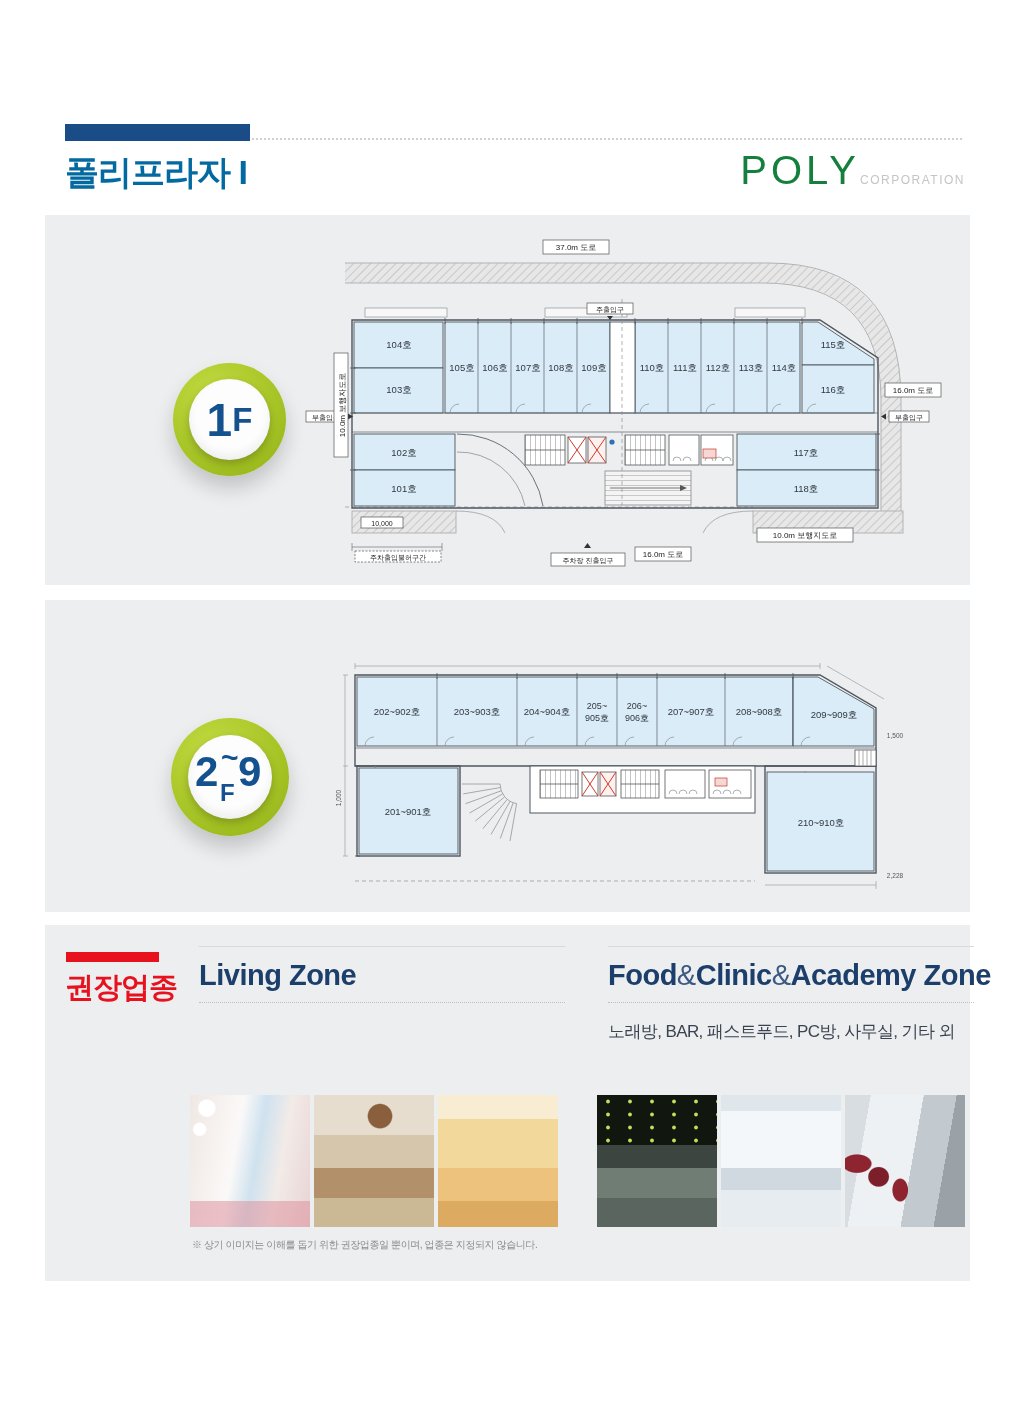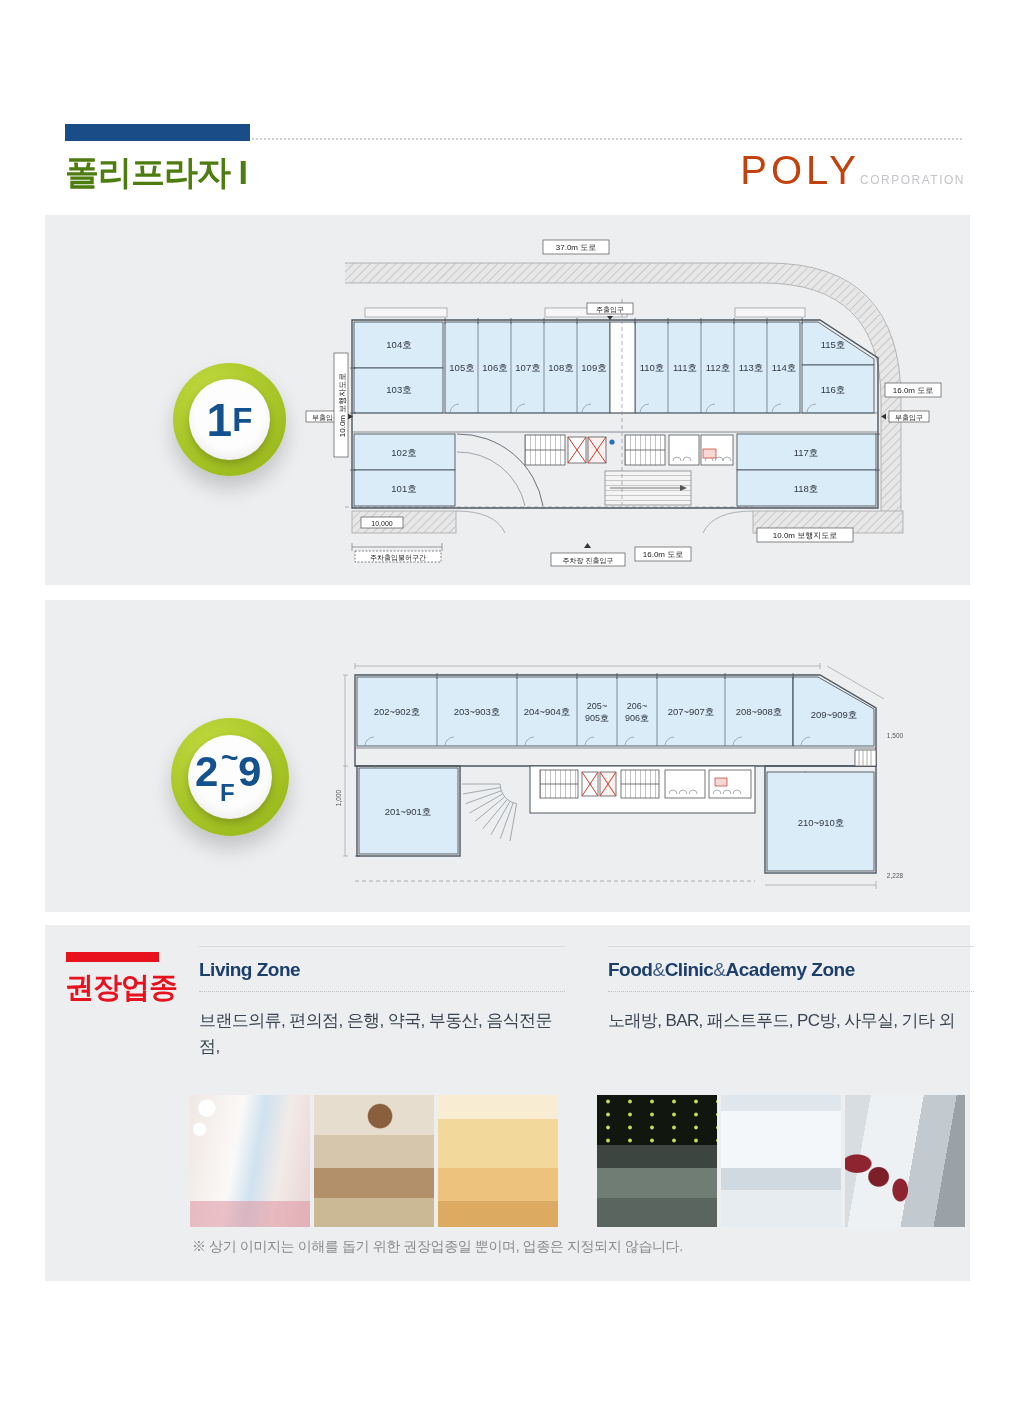--- a/index.html
+++ b/index.html
@@ -3,23 +3,23 @@
 <meta charset="utf-8">
 <style>
   html,body{margin:0;padding:0;}
   body{width:1024px;height:1402px;background:#ffffff;position:relative;
        font-family:"Liberation Sans", sans-serif;color:#333;}
   .abs{position:absolute;}
 
   
   .hdr-bar{left:65px;top:124px;width:185px;height:17px;background:#1a4c87;}
   .hdr-dots{left:252px;top:138px;width:710px;border-top:2px dotted #cfd0d2;}
-  .page-title{left:65px;top:150px;font-size:34px;font-weight:bold;color:#4d7c0f;letter-spacing:-1px;}
+  .page-title{left:65px;top:150px;font-size:34px;font-weight:bold;color:#0369a1;letter-spacing:-1px;}
   .logo{right:59px;top:148px;text-align:right;white-space:nowrap;}
-  .logo .poly{font-size:40px;color:#c2410c;letter-spacing:4px;font-weight:400;}
+  .logo .poly{font-size:40px;color:#15803d;letter-spacing:4px;font-weight:400;}
   .logo .corp{font-size:12px;color:#c4c5c8;letter-spacing:1.5px;}
 
   
   .panel{left:45px;width:925px;background:#edeef0;}
   #panel1{top:215px;height:370px;}
   #panel2{top:600px;height:312px;}
   #panel3{top:925px;height:356px;}
 
   
   .badge{border-radius:50%;background:radial-gradient(circle at 35% 28%,#c1da40,#a5c324 62%,#8fae16);
@@ -53,21 +53,21 @@
   .room{fill:#d9ecf7;stroke:#4d565e;stroke-width:.9;}
   .door{stroke:#8a9096;stroke-width:.7;fill:none;}
   .dash{stroke:#8e9499;stroke-width:.7;stroke-dasharray:4 3;fill:none;}
   .redx{stroke:#cf3a2c;stroke-width:1;fill:none;}
 
   
   .red-bar{left:66px;top:952px;width:93px;height:10px;background:#e8111e;}
   .rec-label{left:65px;top:968px;font-size:29px;font-weight:bold;color:#e8111e;letter-spacing:-1px;}
   .zone-col{top:946px;width:366px;}
   .zone-top{border-top:1px solid #d8d9db;height:12px;}
-  .zone-title{font-size:19px;font-weight:bold;color:#1c3e6b;letter-spacing:-0.5px;white-space:nowrap;}
+  .zone-title{font-size:29px;font-weight:bold;color:#1c3e6b;letter-spacing:-0.5px;white-space:nowrap;}
   .zone-title .amp{font-weight:400;color:#3c5a82;}
   .zone-dot{border-top:1px dotted #bfc0c2;margin-top:10px;}
   .zone-desc{margin-top:16px;font-size:17px;line-height:1.55;color:#3a4350;letter-spacing:-0.6px;}
   .ph{position:absolute;top:1095px;width:120px;height:132px;}
   .ph .dots{position:absolute;left:0;top:0;right:0;height:36%;
     background-image:radial-gradient(circle,rgba(205,234,90,.95) 0 1.4px,transparent 2.4px);
     background-size:22px 13px;}
   .ph-cosmetics{background:
      linear-gradient(0deg, rgba(221,146,158,.55) 0 20%, rgba(0,0,0,0) 20%),
      radial-gradient(circle at 14% 10%, #ffffff 0 5%, transparent 6%),
@@ -78,21 +78,21 @@
      linear-gradient(180deg,#e6ddcf 0 30%,#d6c6ab 30% 55%,#b2916a 55% 78%,#cbb894 78%);}
   .ph-clothing{background:linear-gradient(180deg,#f8ecd2 0 18%,#f3d89b 18% 55%,#ecc27c 55% 80%,#dcaa60 80%);}
   .ph-gym{background:linear-gradient(180deg,#11160f 0 38%,#3c4540 38% 55%,#707d75 55% 78%,#59655e 78%);}
   .ph-clinic{background:
      linear-gradient(180deg,#dfe7ec 0 12%,#f4f7f9 12% 55%,#cfd9df 55% 72%,#e6ecef 72%);}
   .ph-pc{background:
      radial-gradient(ellipse at 10% 52%, #8e2430 0 9%, transparent 10%),
      radial-gradient(ellipse at 28% 62%, #7d1f2a 0 8%, transparent 9%),
      radial-gradient(ellipse at 46% 72%, #8e2430 0 8%, transparent 9%),
      linear-gradient(100deg,#d8dde2 0 18%,#eef1f3 18% 55%,#c2c9cf 55% 78%,#9aa2a8 78%);}
-  .footnote{left:192px;top:1238px;font-size:14px;color:#8a8a8a;letter-spacing:-0.4px;}
+  .footnote{left:192px;top:1238px;font-size:10px;color:#8a8a8a;letter-spacing:-0.4px;}
 </style>
 </head>
 <body>
 
 <div class="abs hdr-bar"></div>
 <div class="abs hdr-dots"></div>
 <div class="abs page-title">폴리프라자 I</div>
 <div class="abs logo">
   <span class="poly">POLY</span><span class="corp">CORPORATION</span>
 </div>
@@ -327,21 +327,20 @@
 
 <div class="abs panel" id="panel3"></div>
 <div class="abs red-bar"></div>
 <div class="abs rec-label">권장업종</div>
 
 <div class="abs zone-col" style="left:199px;">
   <div class="zone-top"></div>
   <div class="zone-title">Living Zone</div>
   <div class="zone-dot"></div>
   <div class="zone-desc">
-    <div>브랜드의류, 편의점, 은행, 약국, 부동산, 음식전문점,</div>
   </div>
 </div>
 
 <div class="abs zone-col" style="left:600px;margin-left:8px;">
   <div class="zone-top"></div>
   <div class="zone-title"><span>Food</span><span class="amp">&amp;</span><span>Clinic</span><span class="amp">&amp;</span><span>Academy Zone</span></div>
   <div class="zone-dot"></div>
   <div class="zone-desc">
     <div>노래방, BAR, 패스트푸드, PC방, 사무실, 기타 외</div>
   </div>

